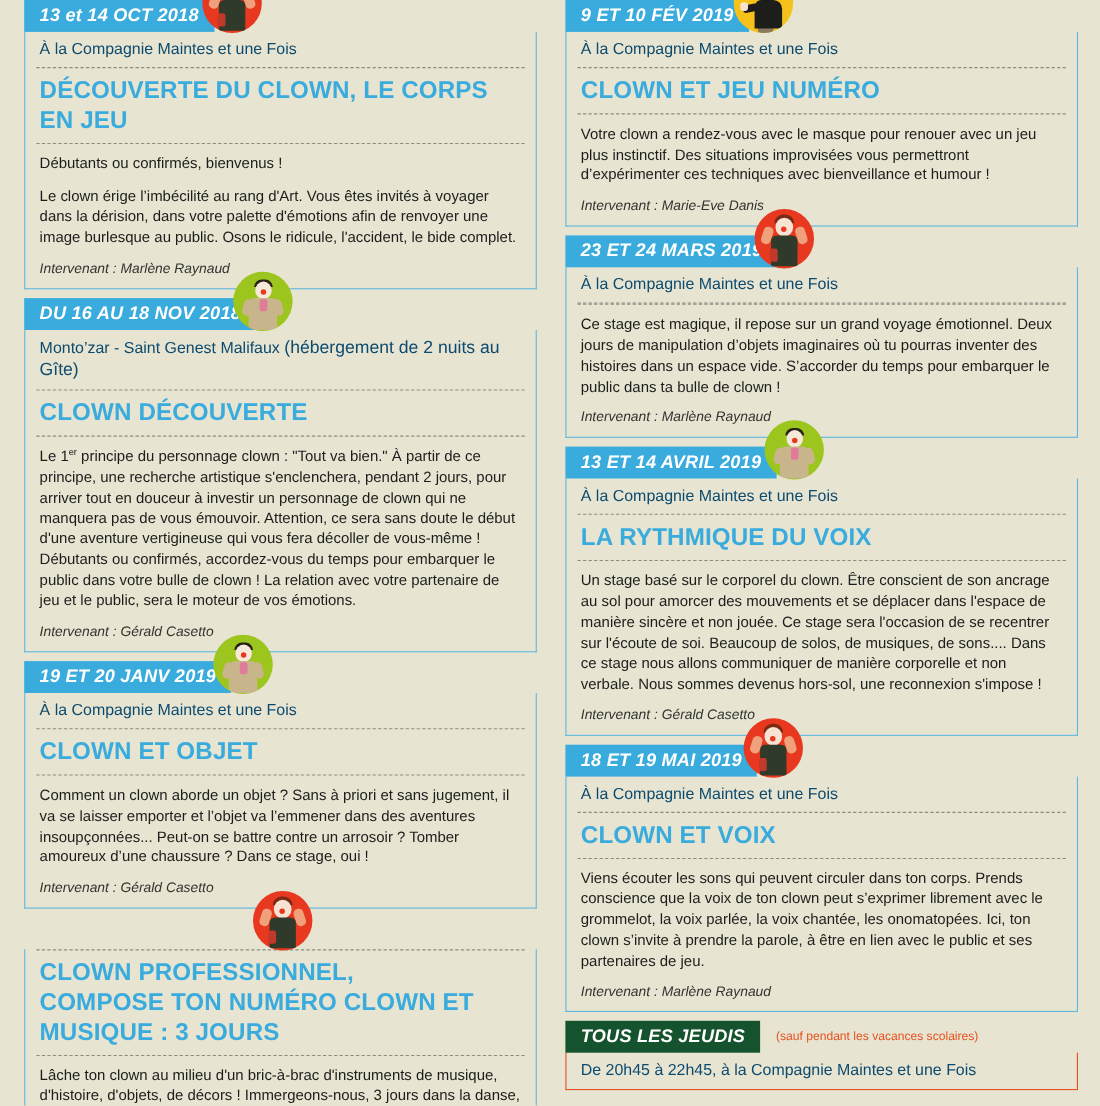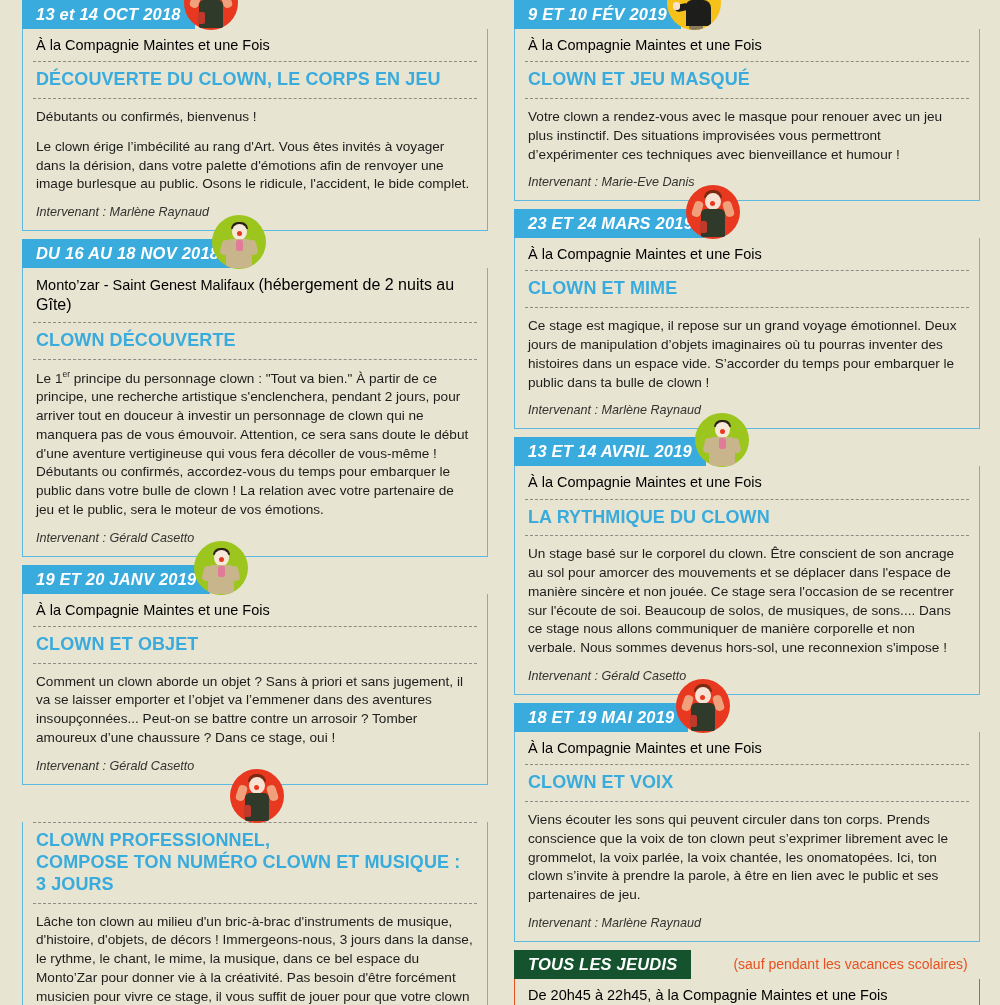--- a/index.html
+++ b/index.html
@@ -52,25 +52,24 @@
     letter-spacing: 0.2px;
     line-height: 29px;
     padding: 0 14px 0 14px;
     white-space: nowrap;
     display: inline-block;
     position: relative;
     z-index: 1;
   }
   .head-note {
     color: #e8501e;
-    font-size: 14px;
+    font-size: 11px;
     line-height: 29px;
     padding-left: 14px;
     white-space: nowrap;
-    margin-left: 28px;
   }
   .avatar {
     position: absolute;
     width: 54px;
     height: 54px;
     border-radius: 50%;
     top: -24px;
     overflow: hidden;
     z-index: 3;
   }
@@ -109,35 +108,35 @@
 
   .card-body {
     border: 1.5px solid #5fb8e0;
     border-top: none;
     background: transparent;
     padding: 0;
     margin-top: 0;
   }
   .subtitle {
     font-size: 14.5px;
-    color: #000000;
+    color: #0c4a6e;
     padding: 7px 12px 7px 13px;
     line-height: 1.25;
   }
   .subtitle .small {
     font-size: 16px;
   }
   .sep {
     border-top: 1.6px dashed #8c8c84;
     margin: 0 10px;
     height: 0;
   }
   .title {
     color: #39abdc;
-    font-size: 18px;
+    font-size: 22px;
     font-weight: bold;
     padding: 7px 12px 7px 13px;
     line-height: 1.22;
     letter-spacing: 0.1px;
   }
   .desc {
     font-size: 13.6px;
     color: #1d1d1b;
     line-height: 1.38;
     padding: 9px 14px 2px 13px;
@@ -275,21 +274,21 @@
                 <div class="armL"></div>
                 <div class="hand"></div>
                 <div class="head"></div>
                 <div class="body"></div>
               </div>
             </div>
           </div>
           <div class="card-body">
             <div class="subtitle">À la Compagnie Maintes et une Fois</div>
             <div class="sep"></div>
-            <div class="title">CLOWN ET JEU MASQUÉ</div>
+            <div class="title">CLOWN ET JEU NUMÉRO</div>
             <div class="sep last"></div>
             <div class="desc">
               <p>Votre clown a rendez-vous avec le masque pour renouer avec un jeu plus instinctif. Des situations improvisées vous permettront d’expérimenter ces techniques avec bienveillance et humour !</p>
             </div>
             <div class="speaker">Intervenant : Marie-Eve Danis</div>
           </div>
         </div>
         <div class="card">
           <div class="card-head">
             <div class="date-bar">23 ET 24 MARS 2019</div>
@@ -301,21 +300,20 @@
                 <div class="head"></div>
                 <div class="nose"></div>
                 <div class="body"></div>
                 <div class="prop"></div>
               </div>
             </div>
           </div>
           <div class="card-body">
             <div class="subtitle">À la Compagnie Maintes et une Fois</div>
             <div class="sep"></div>
-            <div class="title">CLOWN ET MIME</div>
             <div class="sep last"></div>
             <div class="desc">
               <p>Ce stage est magique, il repose sur un grand voyage émotionnel. Deux jours de manipulation d’objets imaginaires où tu pourras inventer des histoires dans un espace vide. S’accorder du temps pour embarquer le public dans ta bulle de clown !</p>
             </div>
             <div class="speaker">Intervenant : Marlène Raynaud</div>
           </div>
         </div>
         <div class="card">
           <div class="card-head">
             <div class="date-bar">13 ET 14 AVRIL 2019</div>
@@ -327,21 +325,21 @@
                 <div class="head"></div>
                 <div class="nose"></div>
                 <div class="body"></div>
                 <div class="tie"></div>
               </div>
             </div>
           </div>
           <div class="card-body">
             <div class="subtitle">À la Compagnie Maintes et une Fois</div>
             <div class="sep"></div>
-            <div class="title">LA RYTHMIQUE DU CLOWN</div>
+            <div class="title">LA RYTHMIQUE DU VOIX</div>
             <div class="sep last"></div>
             <div class="desc">
               <p>Un stage basé sur le corporel du clown. Être conscient de son ancrage au sol pour amorcer des mouvements et se déplacer dans l'espace de manière sincère et non jouée. Ce stage sera l'occasion de se recentrer sur l'écoute de soi. Beaucoup de solos, de musiques, de sons.... Dans ce stage nous allons communiquer de manière corporelle et non verbale. Nous sommes devenus hors-sol, une reconnexion s'impose !</p>
             </div>
             <div class="speaker">Intervenant : Gérald Casetto</div>
           </div>
         </div>
         <div class="card">
           <div class="card-head">
             <div class="date-bar">18 ET 19 MAI 2019</div>

